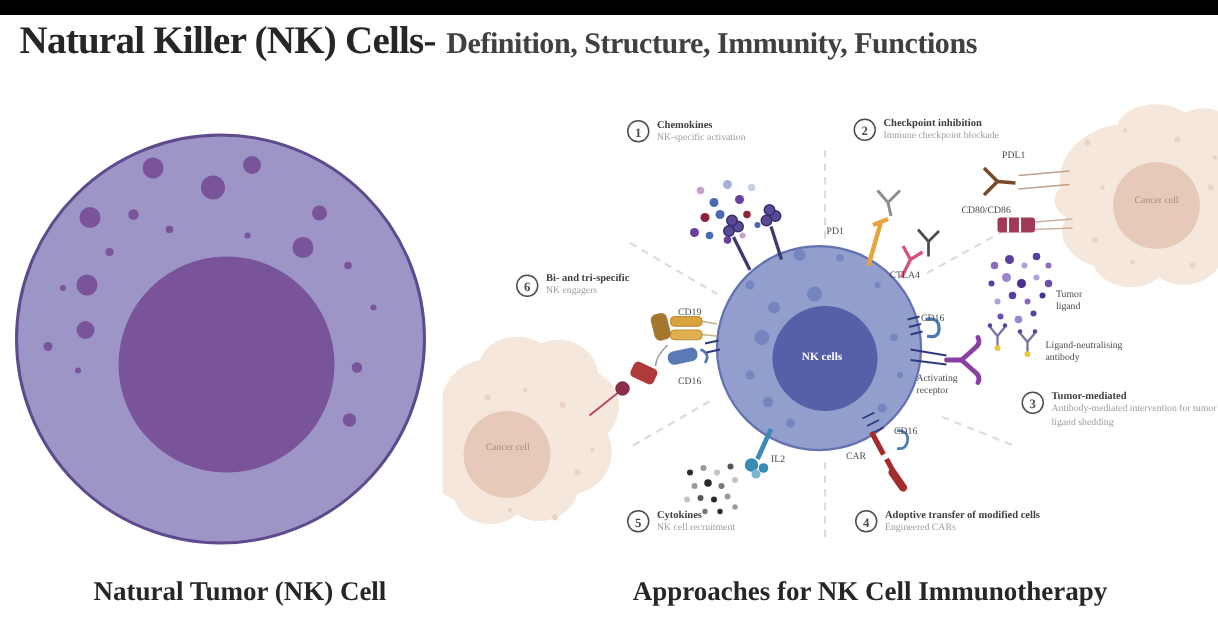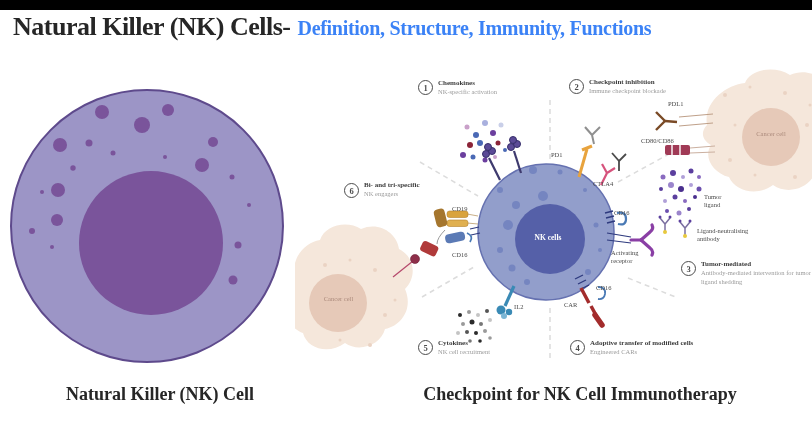--- a/index.html
+++ b/index.html
@@ -4,21 +4,21 @@
 <style>
   html,body{margin:0;padding:0;background:#ffffff;}
   .stage{position:relative;width:812px;height:407px;background:#ffffff;overflow:hidden;
          font-family:Liberation Serif, serif;}
   .bar{position:absolute;left:0;width:812px;background:#000;}
   .bar.top{top:0;height:10px;}
   .bar.bottom{top:416px;height:11px;}
   .gray-line{position:absolute;left:0;top:412px;width:812px;height:3px;background:#e7e7e7;}
   .title{position:absolute;left:13px;top:12px;white-space:nowrap;display:flex;align-items:baseline;gap:7px;}
   .title .main{font-size:26px;font-weight:700;color:#262626;letter-spacing:-0.5px;}
-  .title .sub{font-size:20px;font-weight:700;color:#3b82f6;letter-spacing:-0.3px;}
+  .title .sub{font-size:20px;font-weight:700;color:#404040;letter-spacing:-0.3px;}
   .caption{position:absolute;top:384px;font-size:18px;font-weight:700;color:#262626;text-align:center;}
   .caption.left{left:40px;width:240px;}
   .caption.right{left:400px;width:360px;}
   svg{position:absolute;overflow:hidden;}
   .num-badge{position:absolute;width:15px;height:15px;border:1.6px solid #4c4c4c;border-radius:50%;
              background:#fff;color:#4c4c4c;font-size:8.5px;font-weight:700;display:flex;
              align-items:center;justify-content:center;box-sizing:border-box;}
   .ann{position:absolute;line-height:1.3;}
   .ann .t{font-size:7px;font-weight:700;color:#3d3d3d;white-space:nowrap;}
   .ann .d{font-size:6.5px;color:#9b9b9b;}
@@ -372,18 +372,18 @@
   <div class="rlabel" style="left:596px;top:284px;">CD16</div>
   <div class="rlabel" style="left:564px;top:301px;">CAR</div>
   <div class="rlabel" style="left:514px;top:303px;">IL2</div>
   <div class="rlabel" style="left:452px;top:205px;">CD19</div>
   <div class="rlabel" style="left:452px;top:251px;">CD16</div>
 
   <div class="celltext nk-label">NK cells</div>
   <div class="celltext cancer-label" style="left:746px;top:130px;width:50px;">Cancer cell</div>
   <div class="celltext cancer-label" style="left:316px;top:295px;width:45px;">Cancer cell</div>
 
-  <div class="caption left">Natural Killer (NK) Cell</div>
-  <div class="caption right">Checkpoint for NK Cell Immunotherapy</div>
+  <div class="caption left">Natural Tumor (NK) Cell</div>
+  <div class="caption right">Approaches for NK Cell Immunotherapy</div>
 
   <div class="gray-line"></div>
   <div class="bar bottom"></div>
 </div>
 
 </body></html>

